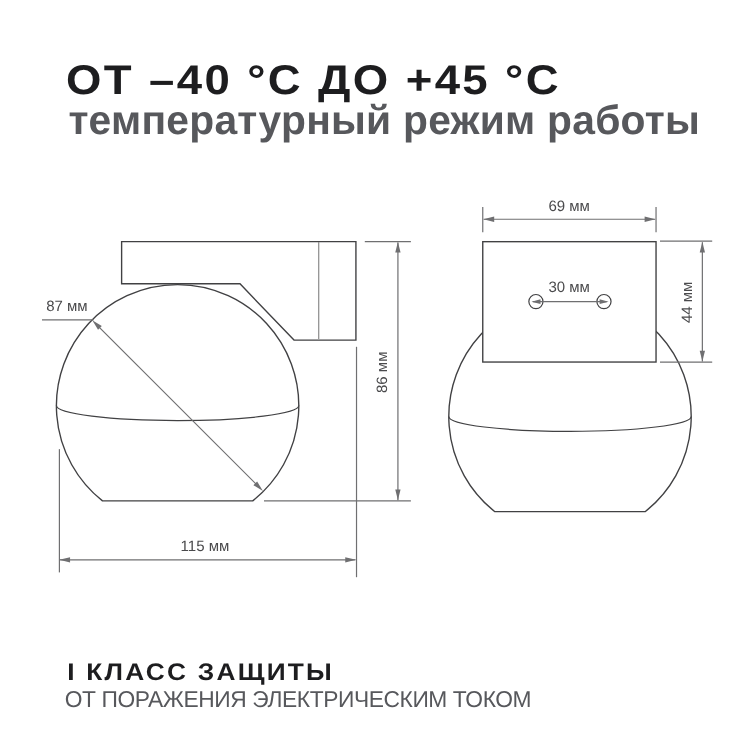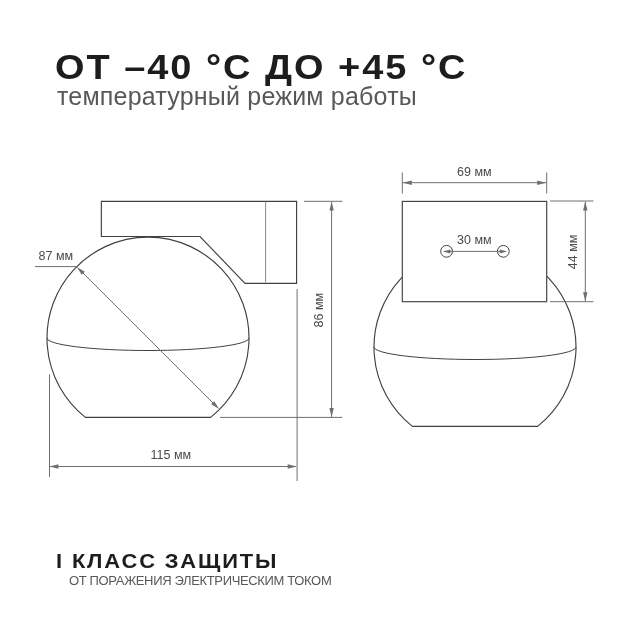--- a/index.html
+++ b/index.html
@@ -1,24 +1,24 @@
 <!DOCTYPE html>
 <html><head>
 <meta charset="utf-8">
 <style>
   html,body{margin:0;padding:0;}
   body{width:630px;height:630px;background:#ffffff;will-change:transform;position:relative;overflow:hidden;
        font-family:"Liberation Sans", sans-serif;-webkit-font-smoothing:antialiased;}
   .abs{position:absolute;white-space:nowrap;}
   #title{left:55px;top:49.7px;font-size:34.5px;font-weight:bold;color:#1d1d1f;letter-spacing:1.8px;
          transform:scaleX(1.1);transform-origin:left top;line-height:1;}
-  #subtitle{left:57px;top:84px;font-size:25px;font-weight:normal;color:#57585c;letter-spacing:0.2px;line-height:1;}
+  #subtitle{left:57px;top:84px;font-size:34px;font-weight:bold;color:#57585c;letter-spacing:0.2px;line-height:1;}
   #h2{left:56px;top:551px;font-size:20px;font-weight:bold;color:#1d1d1f;letter-spacing:1.7px;
       transform:scaleX(1.095);transform-origin:left top;line-height:1;}
-  #sub2{left:69px;top:574.2px;font-size:13px;font-weight:normal;color:#57585c;letter-spacing:-0.35px;line-height:1;}
+  #sub2{left:54px;top:574.2px;font-size:19px;font-weight:normal;color:#57585c;letter-spacing:-0.35px;line-height:1;}
 </style>
 </head>
 <body>
 
 <div class="abs" id="title">ОТ –40 °C ДО +45 °C</div>
 
 <div class="abs" id="subtitle">температурный режим работы</div>
 
 <svg class="abs" style="left:0;top:0" width="630" height="630" viewBox="0 0 630 630">
   <g fill="none" stroke-linecap="butt">

